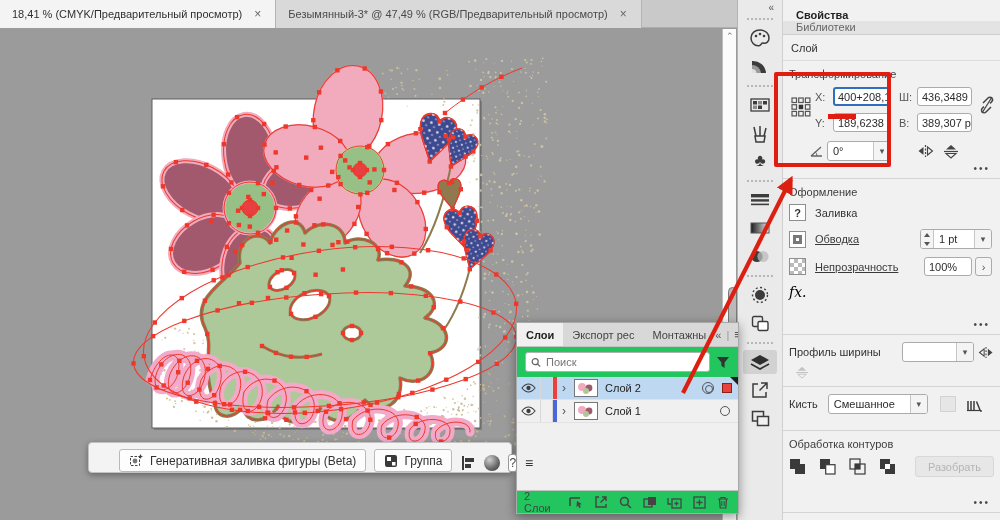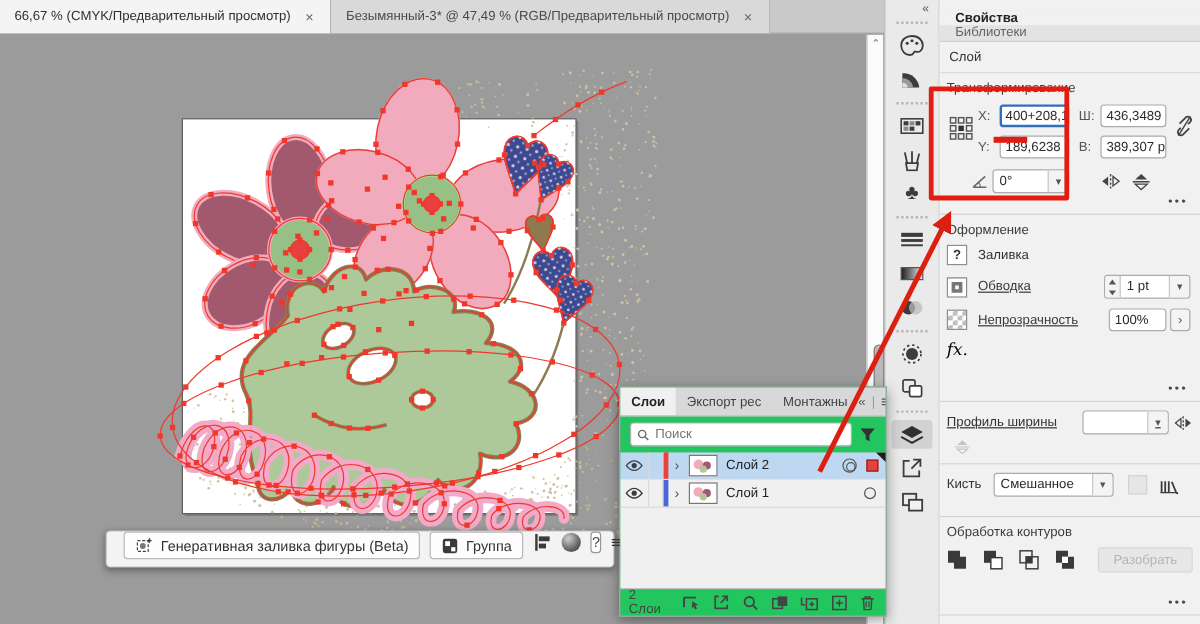--- a/index.html
+++ b/index.html
@@ -16,21 +16,21 @@
   
   #canvas{position:absolute;left:0;top:28px;width:737px;height:492px;background:#9b9b9b;}
   #art{position:absolute;left:0;top:0;}
 
   
   .vscroll{position:absolute;left:722px;top:29px;width:14px;height:462px;background:#fbfbfb;border-left:1px solid #bdbdbd;z-index:1;}
   .vscroll .arr{position:absolute;top:2px;left:3px;color:#777;font-size:9px;}
   .vscroll .thumb{position:absolute;left:2px;top:258px;width:9px;height:52px;background:#b9b9b9;border-radius:5px;}
 
   
-  .ctxbar{position:absolute;left:88px;top:442px;width:424px;height:31px;background:#f3f3f3;border:1px solid #c2c2c2;border-radius:4px;box-shadow:0 2px 6px rgba(0,0,0,.35);display:flex;align-items:flex-start;gap:8px;padding:0 8px 0 6px;z-index:6;}
+  .ctxbar{position:absolute;left:88px;top:442px;width:424px;height:31px;background:#f3f3f3;border:1px solid #c2c2c2;border-radius:4px;box-shadow:0 2px 6px rgba(0,0,0,.35);display:flex;align-items:flex-end;gap:8px;padding:0 8px 0 22px;z-index:6;}
   .ctxbar .grip{width:4px;height:22px;background:#222;border-radius:2px;}
   .ctxbtn{display:flex;align-items:center;gap:6px;height:23px;padding:0 9px;background:#fdfdfd;border:1px solid #b9b9b9;border-radius:3px;color:#333;font-size:12px;white-space:nowrap;cursor:pointer;}
   .ctxico{width:18px;height:18px;display:flex;align-items:center;justify-content:center;cursor:pointer;}
   .helpbox{width:18px;height:18px;border:1px solid #999;border-radius:3px;background:#fff;display:flex;align-items:center;justify-content:center;color:#444;font-size:12px;cursor:pointer;}
   .sphere{width:16px;height:16px;border-radius:50%;background:radial-gradient(circle at 35% 30%,#cfcfcf,#6e6e6e 55%,#2e2e2e);}
 
   
   .layers{position:absolute;left:516px;top:322px;width:223px;height:192px;background:#22c55e;border:1px solid #a9a9a9;box-shadow:0 3px 10px rgba(0,0,0,.4);z-index:5;display:flex;flex-direction:column;}
   .lp-tabs{height:24px;background:#d8d8d8;display:flex;align-items:stretch;border-bottom:1px solid #c4c4c4;overflow:hidden;}
   .lp-tab{display:flex;align-items:center;padding:0 9px;color:#444;white-space:nowrap;cursor:pointer;}
@@ -99,21 +99,21 @@
   .annot-underline{position:absolute;left:828px;top:114px;width:28px;height:5px;background:#e01d10;z-index:10;pointer-events:none;}
   #annot-arrow{position:absolute;left:0;top:0;z-index:11;pointer-events:none;}
 </style>
 </head>
 <body>
 
 <div id="app">
 
   <div class="tabbar">
     <div class="doctab active">
-      <span>66,67 % (CMYK/Предварительный просмотр)</span>
+      <span>18,41 % (CMYK/Предварительный просмотр)</span>
       <span class="x">×</span>
     </div>
     <div class="doctab">
       <span>Безымянный-3* @ 47,49 % (RGB/Предварительный просмотр)</span>
       <span class="x">×</span>
     </div>
   </div>
 
   <div id="canvas">
     <svg id="art" width="737" height="492" viewBox="0 0 737 492">
@@ -1574,21 +1574,21 @@
           <span class="swatch checker"></span>
           <span class="alink">Непрозрачность</span>
           <span class="fld" style="width:48px;margin-left:auto;">100%</span>
           <span style="width:17px;height:19px;border:1px solid #ababab;border-radius:3px;background:#f4f4f4;display:flex;align-items:center;justify-content:center;color:#555;margin-left:3px;margin-right:2px;cursor:pointer;">›</span>
         </div>
         <div class="fxlbl" style="margin-top:2px;">fx.</div>
         <span class="dots">•••</span>
       </div>
 
       <div class="sec" style="height:52px;">
-        <div style="display:flex;align-items:center;text-decoration:underline;">
+        <div style="display:flex;align-items:center;">
           <span>Профиль ширины</span>
           <span class="combo" style="width:72px;margin-left:auto;margin-right:4px;">
             <span class="val"></span>
             <span class="chev">▾</span>
           </span>
           <svg width="16" height="13" viewBox="0 0 17 14">
               <line x1="8.5" y1="1" x2="8.5" y2="13" stroke="#444" stroke-width="1.2" stroke-dasharray="2 1.5"></line>
               <path d="M6.5,3 V11 L1.5,7 Z" fill="none" stroke="#444" stroke-width="1.1"></path>
               <path d="M10.5,3 V11 L15.5,7 Z" fill="#444"></path>
             </svg>

